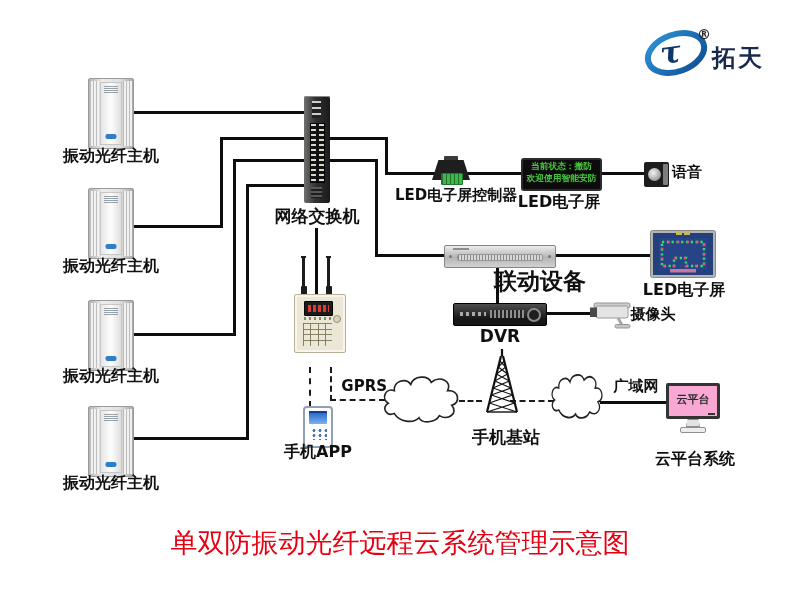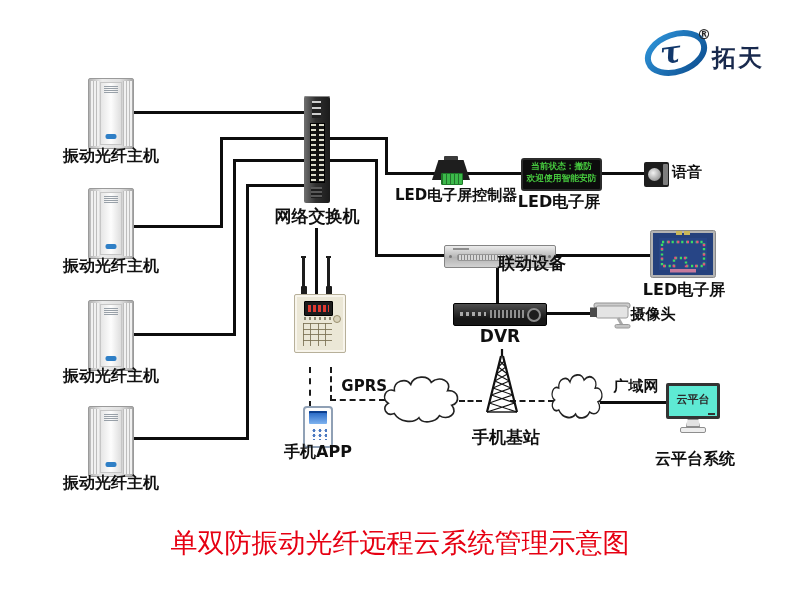--- a/index.html
+++ b/index.html
@@ -95,21 +95,21 @@
   
   .phone{position:absolute;left:303px;top:406px;width:26px;height:38px;background:#fdfdfd;
          border:2px solid #8fa0b5;border-radius:4px;}
   .ph-scr{margin:3px auto 0;width:18px;height:13px;border-radius:1px;
          background:linear-gradient(#1d5fc0,#7db2ef);box-shadow:inset 0 2px 0 #0c3f8f;}
   .ph-keys{margin:3px auto 0;width:17px;height:13px;
          background-image:radial-gradient(circle,#4a78c0 1.2px,transparent 1.8px);
          background-size:6px 5px;background-position:1px 1px;}
   
   .monitor{position:absolute;left:666px;top:383px;width:54px;}
-  .mon-scr{width:48px;height:30px;border:3px solid #333;background:#5eead4;border-radius:2px;position:relative;
+  .mon-scr{width:48px;height:30px;border:3px solid #333;background:#f9a8d4;border-radius:2px;position:relative;
            text-align:center;}
   .mon-scr::after{content:'';position:absolute;right:2px;bottom:1px;width:7px;height:2px;background:#333;}
   .mon-txt{display:inline-block;margin-top:6px;font-size:11px;font-weight:bold;color:#2b2b2b;}
   .mon-neck{margin:0 auto;width:12px;height:6px;background:#e3e3e3;border:1px solid #8e8e8e;
            clip-path:polygon(12% 0,88% 0,100% 100%,0 100%);}
   .mon-base{margin:0 auto;width:24px;height:4px;background:#ededed;border:1px solid #8e8e8e;border-radius:2px;}
   
   .logo-tau{position:absolute;left:660px;top:34px;font-family:"DejaVu Serif",serif;font-style:italic;
             font-weight:bold;font-size:31px;color:#12386b;transform:rotate(-8deg);}
   .logo-reg{position:absolute;left:697px;top:26px;font-size:14px;color:#2a2a2a;font-weight:bold;}
@@ -210,21 +210,21 @@
     <div>欢迎使用智能安防</div>
   </div>
   <div class="lbl" style="left:516px;top:193px;width:86px">LED电子屏</div>
 
   <div class="speaker"></div>
   <div class="lbl" style="left:672px;top:164px;width:40px;text-align:left;font-size:15px">语音</div>
 
   <div class="rack">
     <div class="rack-slot"></div>
   </div>
-  <div class="lbl" style="left:494px;top:254px;width:76px;font-size:17px">联动设备</div>
+  <div class="lbl" style="left:494px;top:268px;width:76px;font-size:23px">联动设备</div>
 
   <div class="ledmap">
     <svg width="66" height="48" viewBox="0 0 66 48">
       <rect x="0.5" y="0.5" width="65" height="47" rx="2" fill="#b3b3b3" stroke="#8a8a8a"></rect>
       <rect x="3" y="3" width="60" height="42" fill="#24407c"></rect>
       <rect x="26" y="1" width="6" height="4" fill="#c9b75a"></rect>
       <rect x="34" y="1" width="6" height="4" fill="#c9b75a"></rect>
       <rect x="9" y="8" width="48" height="32" fill="#2a4a8e" opacity="0.6"></rect>
       <path d="M12 12 H54 V36 H36 V28 H24 V36 H12 Z" fill="none" stroke="#3ddc64" stroke-width="2.4" stroke-dasharray="2.2 2.6"></path>
       <path d="M12 12 H54 V36 H36 V28 H24 V36 H12 Z" fill="none" stroke="#e8507a" stroke-width="2.4" stroke-dasharray="2.2 7.4" stroke-dashoffset="4"></path>

